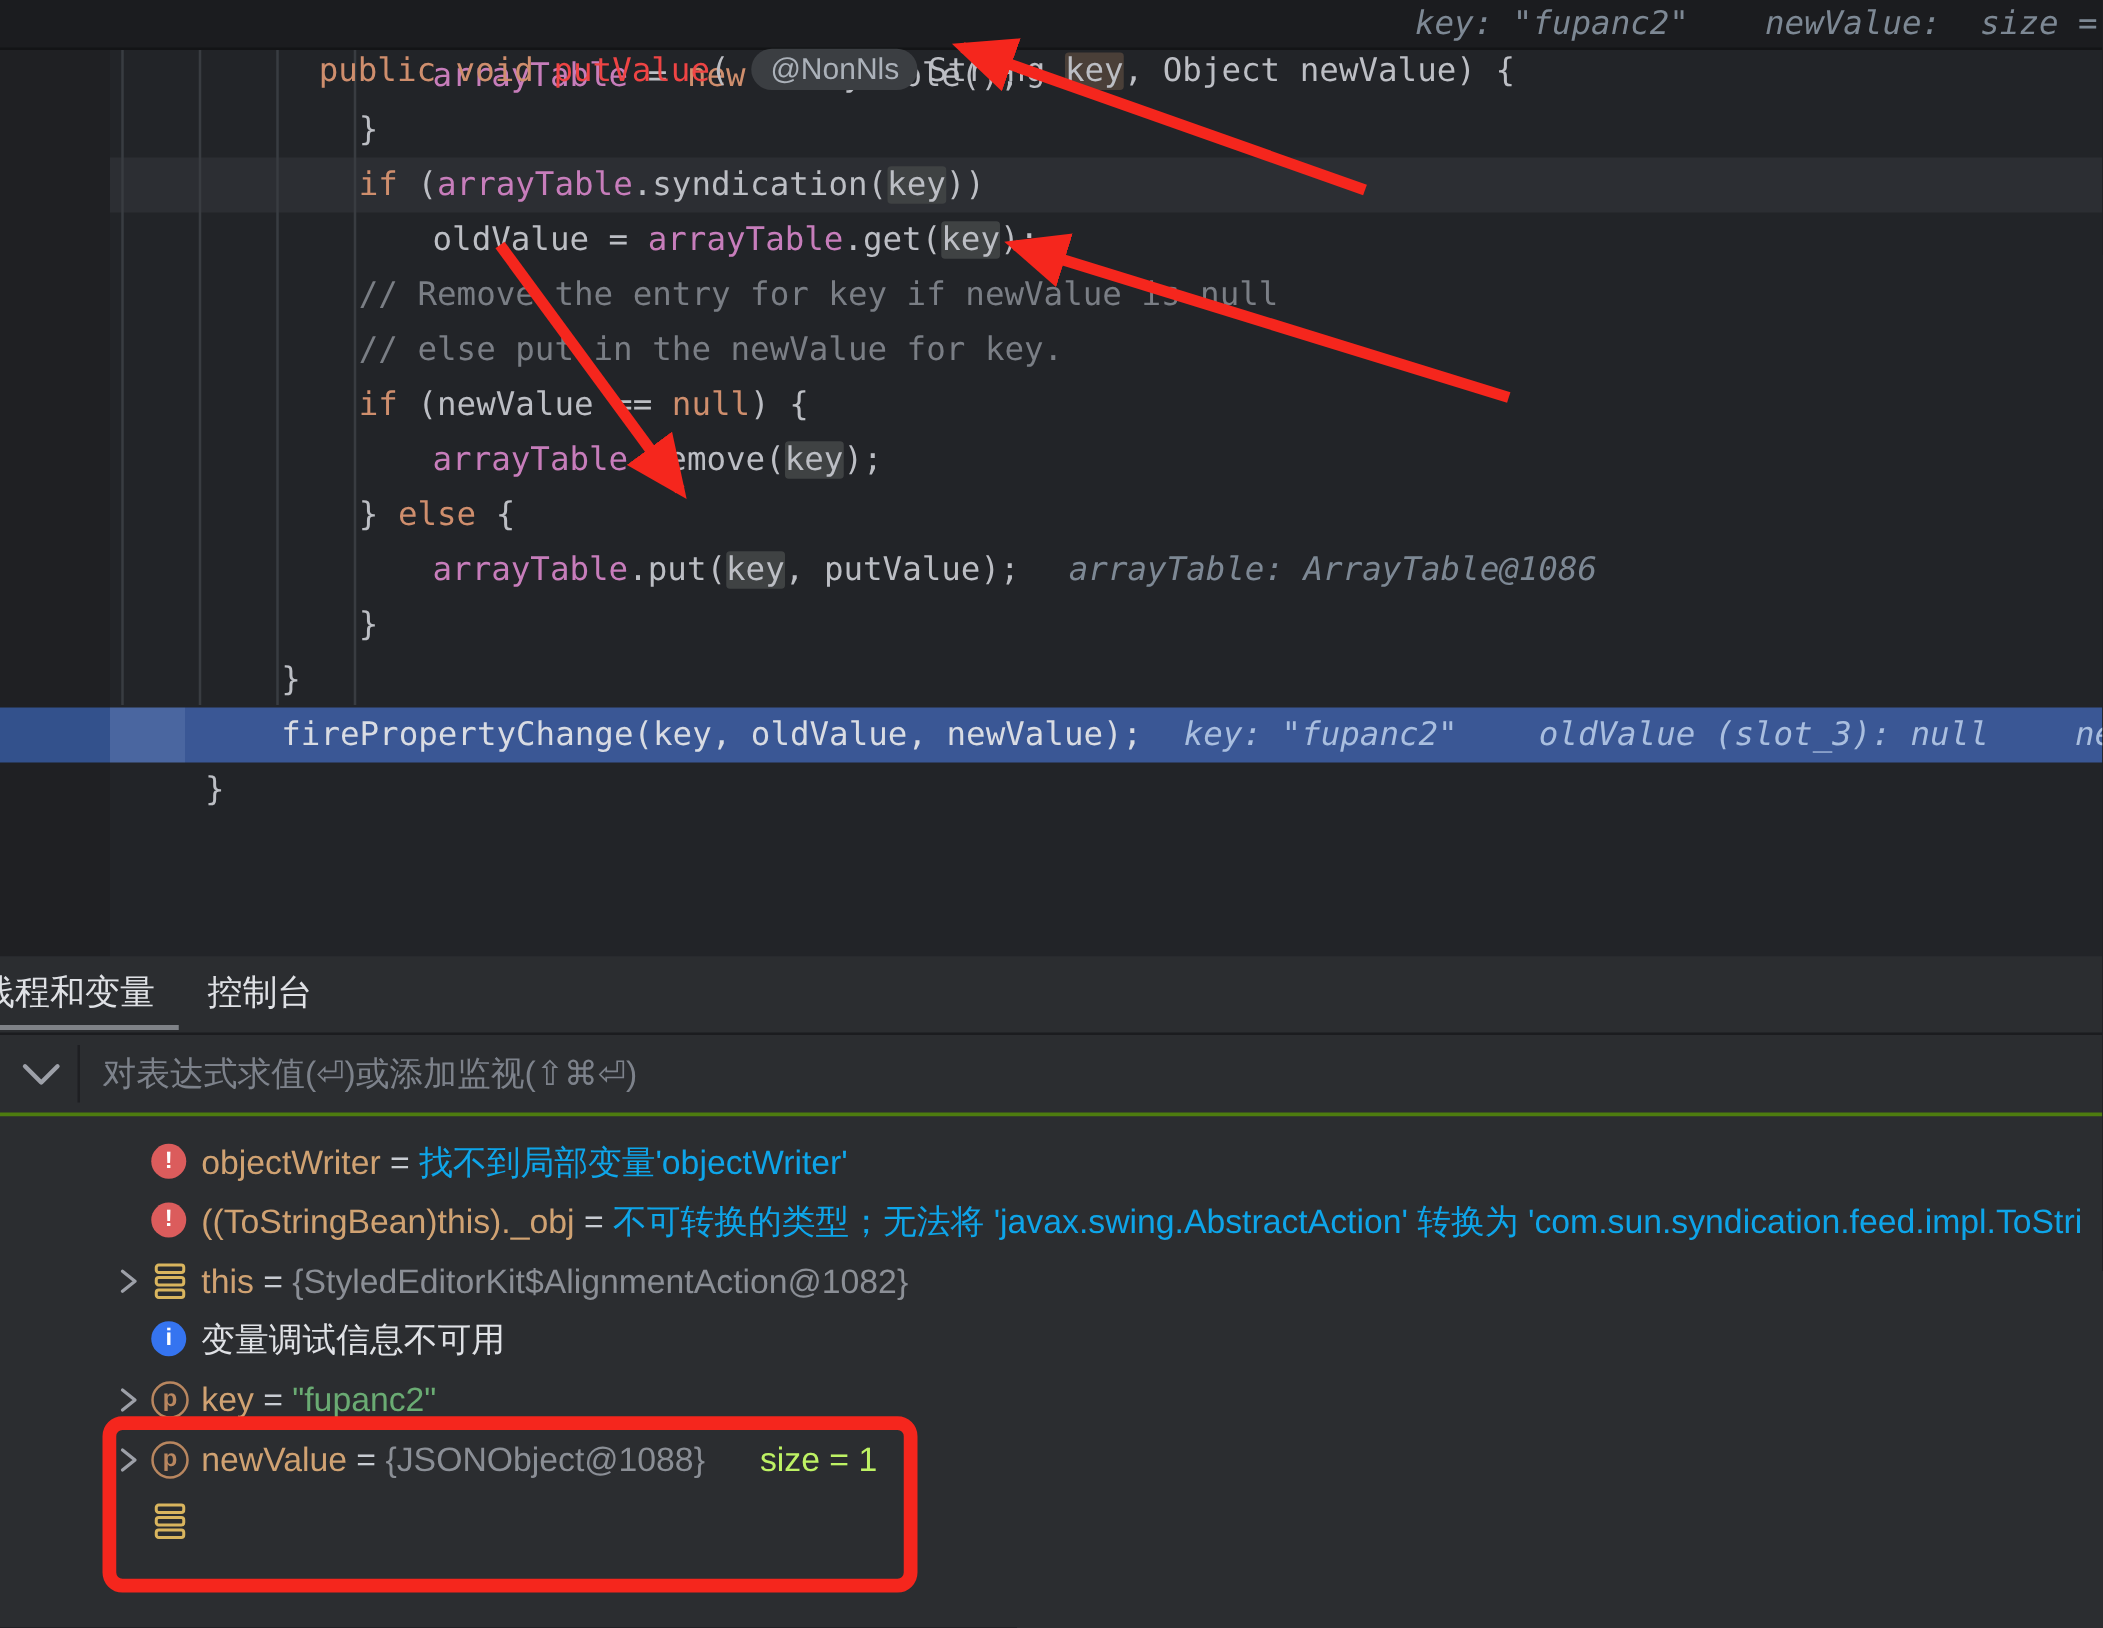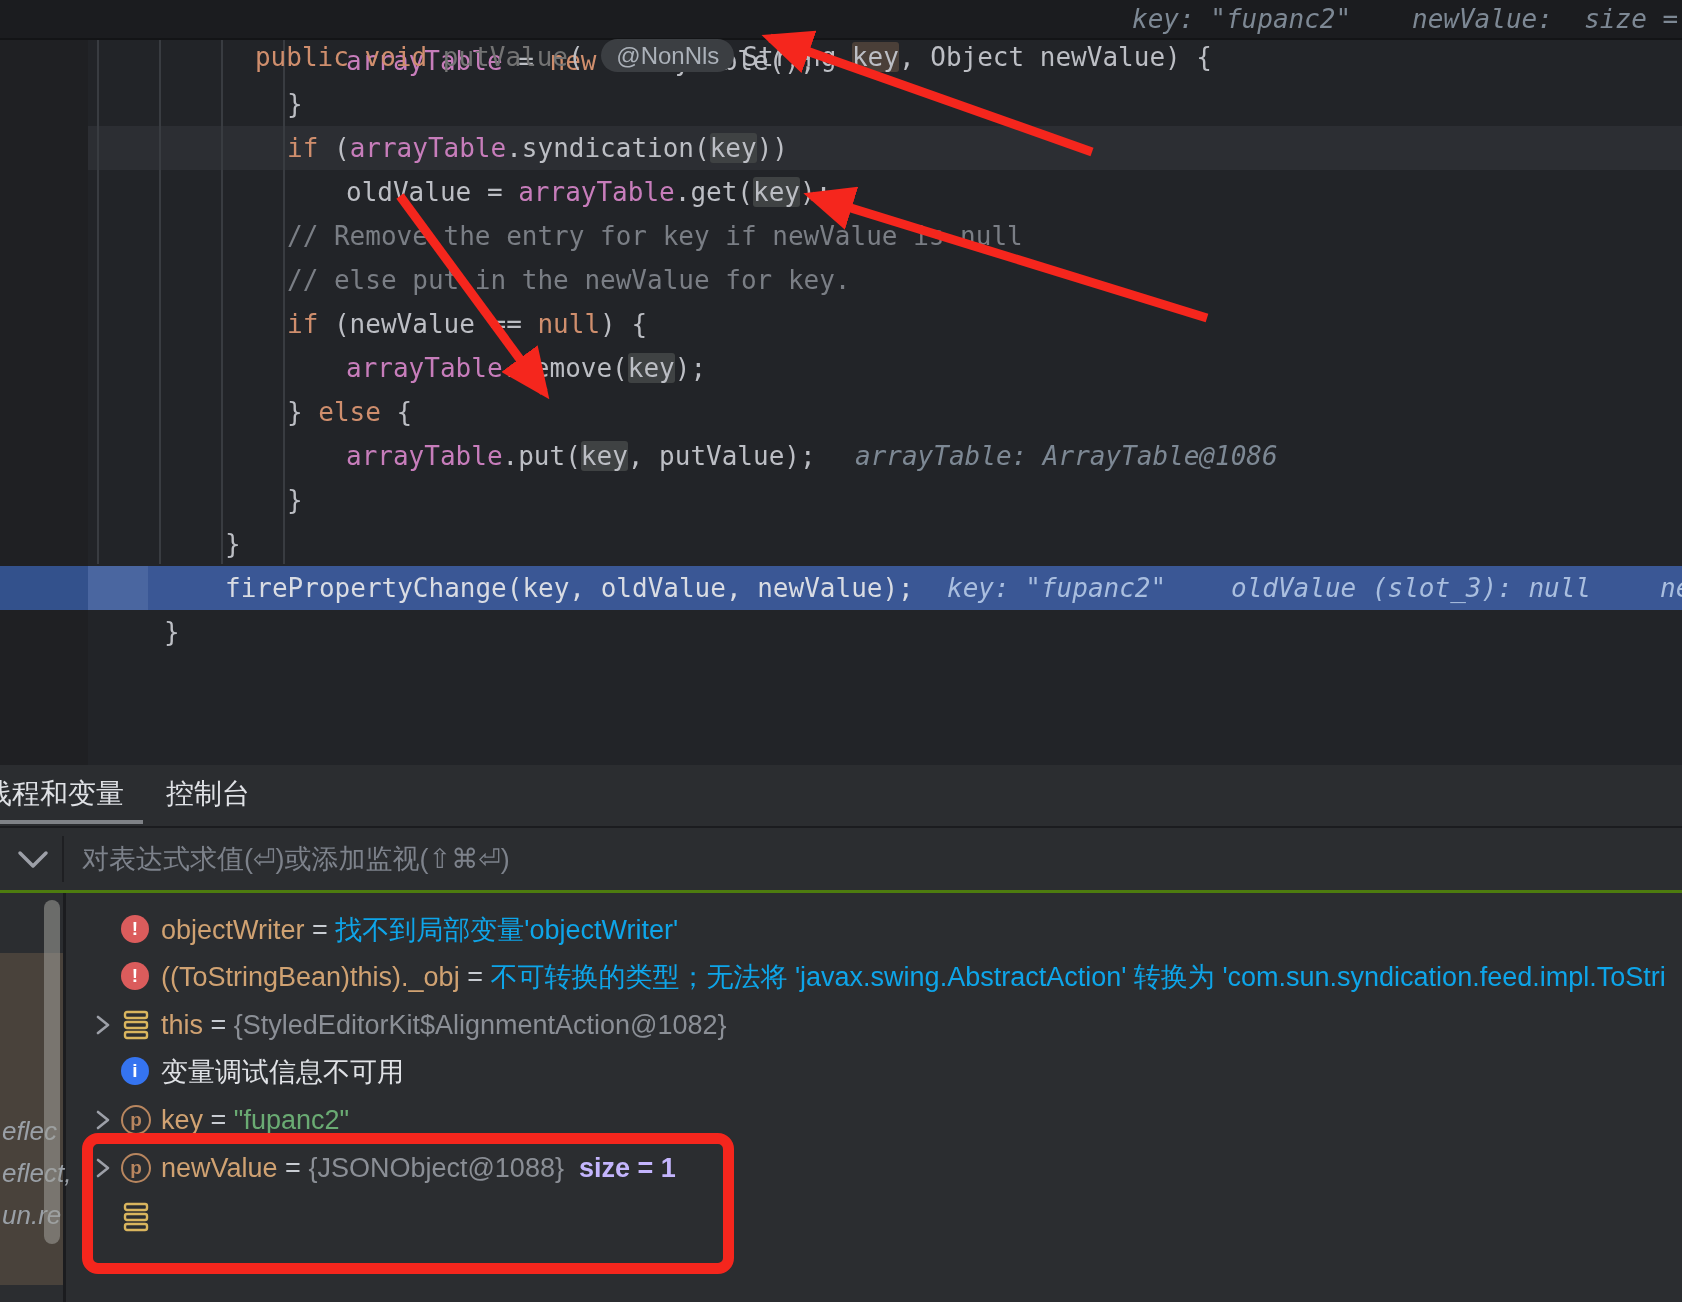--- a/index.html
+++ b/index.html
@@ -11,21 +11,21 @@
           font-family:"DejaVu Sans Mono",monospace;font-size:26px;color:#bcbec4;}
   .gutterbg{position:absolute;left:0;top:38px;width:88px;height:727px;background:#1f2023;}
   .guide{position:absolute;top:40px;width:2px;height:524px;background:#393c41;}
   .stripe{position:absolute;left:88px;right:0;top:126px;height:44px;background:#2c2e33;}
   .bluebar{position:absolute;left:148px;right:0;top:566px;height:44px;background:#3a5795;}
   .bluegut{position:absolute;left:88px;width:60px;top:566px;height:44px;background:#4a66a0;}
   .blueleft{position:absolute;left:0;width:88px;top:566px;height:44px;background:#33518c;}
   .sticky{position:absolute;left:0;top:0;width:100%;height:38px;background:#1b1c1f;
           border-bottom:2px solid #131416;line-height:38px;white-space:pre;z-index:3;}
   .cl{position:absolute;height:44px;line-height:44px;white-space:pre;z-index:2;}
-  .kw{color:#cf8e6d}.fn{color:#737373}.fld{color:#c77dbb}.cmt{color:#7a7e85}.pln{color:#bcbec4}
+  .kw{color:#cf8e6d}.fn{color:#ef4444}.fld{color:#c77dbb}.cmt{color:#7a7e85}.pln{color:#bcbec4}
   .box{background:#3f4243;border-radius:3px;}
   .boxsig{background:#4a3f38;border-radius:3px;}
   .pill{display:inline-block;background:#3b3e42;color:#abb1b9;border-radius:17px;
         padding:0 15px;font-family:"Liberation Sans",sans-serif;font-size:24px;
         line-height:33px;vertical-align:2px;margin:0 8px 0 2px;}
   .hint{position:absolute;font-style:italic;color:#7d8894;white-space:pre;}
   .onblue{color:#a9bedf;}
   .bluetext{color:#d9dce3;}
 
   
@@ -53,21 +53,21 @@
   .ic-err{background:#db5c5c;}
   .ic-info{background:#3574f0;}
   .ic-param{width:26px;height:26px;border-radius:50%;border:2px solid #b8865f;color:#b8865f;
             text-align:center;line-height:25px;font-size:19px;font-weight:bold;background:transparent;}
   .vname{color:#d0a272;}
   .veq{color:#c8ccd2;}
   .verr{color:#0ea5e9;}
   .vval{color:#8b8f96;}
   .vstr{color:#6aab73;}
   .vwhite{color:#dfe1e5;}
-  .vbold{color:#c4b5fd;font-weight:bold;}
+  .vbold{color:#bef264;font-weight:normal;margin-left:29px;}
 
   
   .overlay{position:absolute;left:0;top:0;width:1682px;height:1302px;z-index:50;pointer-events:none;}
   .redrect{position:absolute;left:82px;top:1133px;width:630px;height:119px;
            border:11px solid #f5261d;border-radius:16px;z-index:51;pointer-events:none;}
 </style>
 </head>
 <body>
 
 <div class="screen">
@@ -130,29 +130,20 @@
     <div class="exprrow">
       <svg width="34" height="22" style="position:absolute;left:16px;top:21px">
         <polyline points="4,4 17,17 30,4" fill="none" stroke="#9da0a8" stroke-width="3.5" stroke-linecap="round" stroke-linejoin="round"></polyline>
       </svg>
       <div class="vsep"></div>
       <span class="pholder">对表达式求值(⏎)或添加监视(⇧⌘⏎)</span>
     </div>
 
     <div class="treearea">
 
-      <div class="sliver">
-        <div class="brown"></div>
-        <span class="frame" style="top:218px">eflec</span>
-        <span class="frame" style="top:260px">eflect,</span>
-        <span class="frame" style="top:302px">un.re</span>
-        <span class="frame" style="top:403px">java.i</span>
-
-        <div class="thumb"></div>
-      </div>
 
       <div class="trow" style="top:17px">
         <div class="ticon ic-circ ic-err"><span>!</span></div>
         <span class="ttext"><span class="vname">objectWriter</span><span class="veq"> = </span><span class="verr">找不到局部变量'objectWriter'</span></span>
       </div>
 
       <div class="trow" style="top:64px">
         <div class="ticon ic-circ ic-err"><span>!</span></div>
         <span class="ttext"><span class="vname">((ToStringBean)this)._obj</span><span class="veq"> = </span><span class="verr">不可转换的类型；无法将 'javax.swing.AbstractAction' 转换为 'com.sun.syndication.feed.impl.ToStri</span></span>
       </div>

